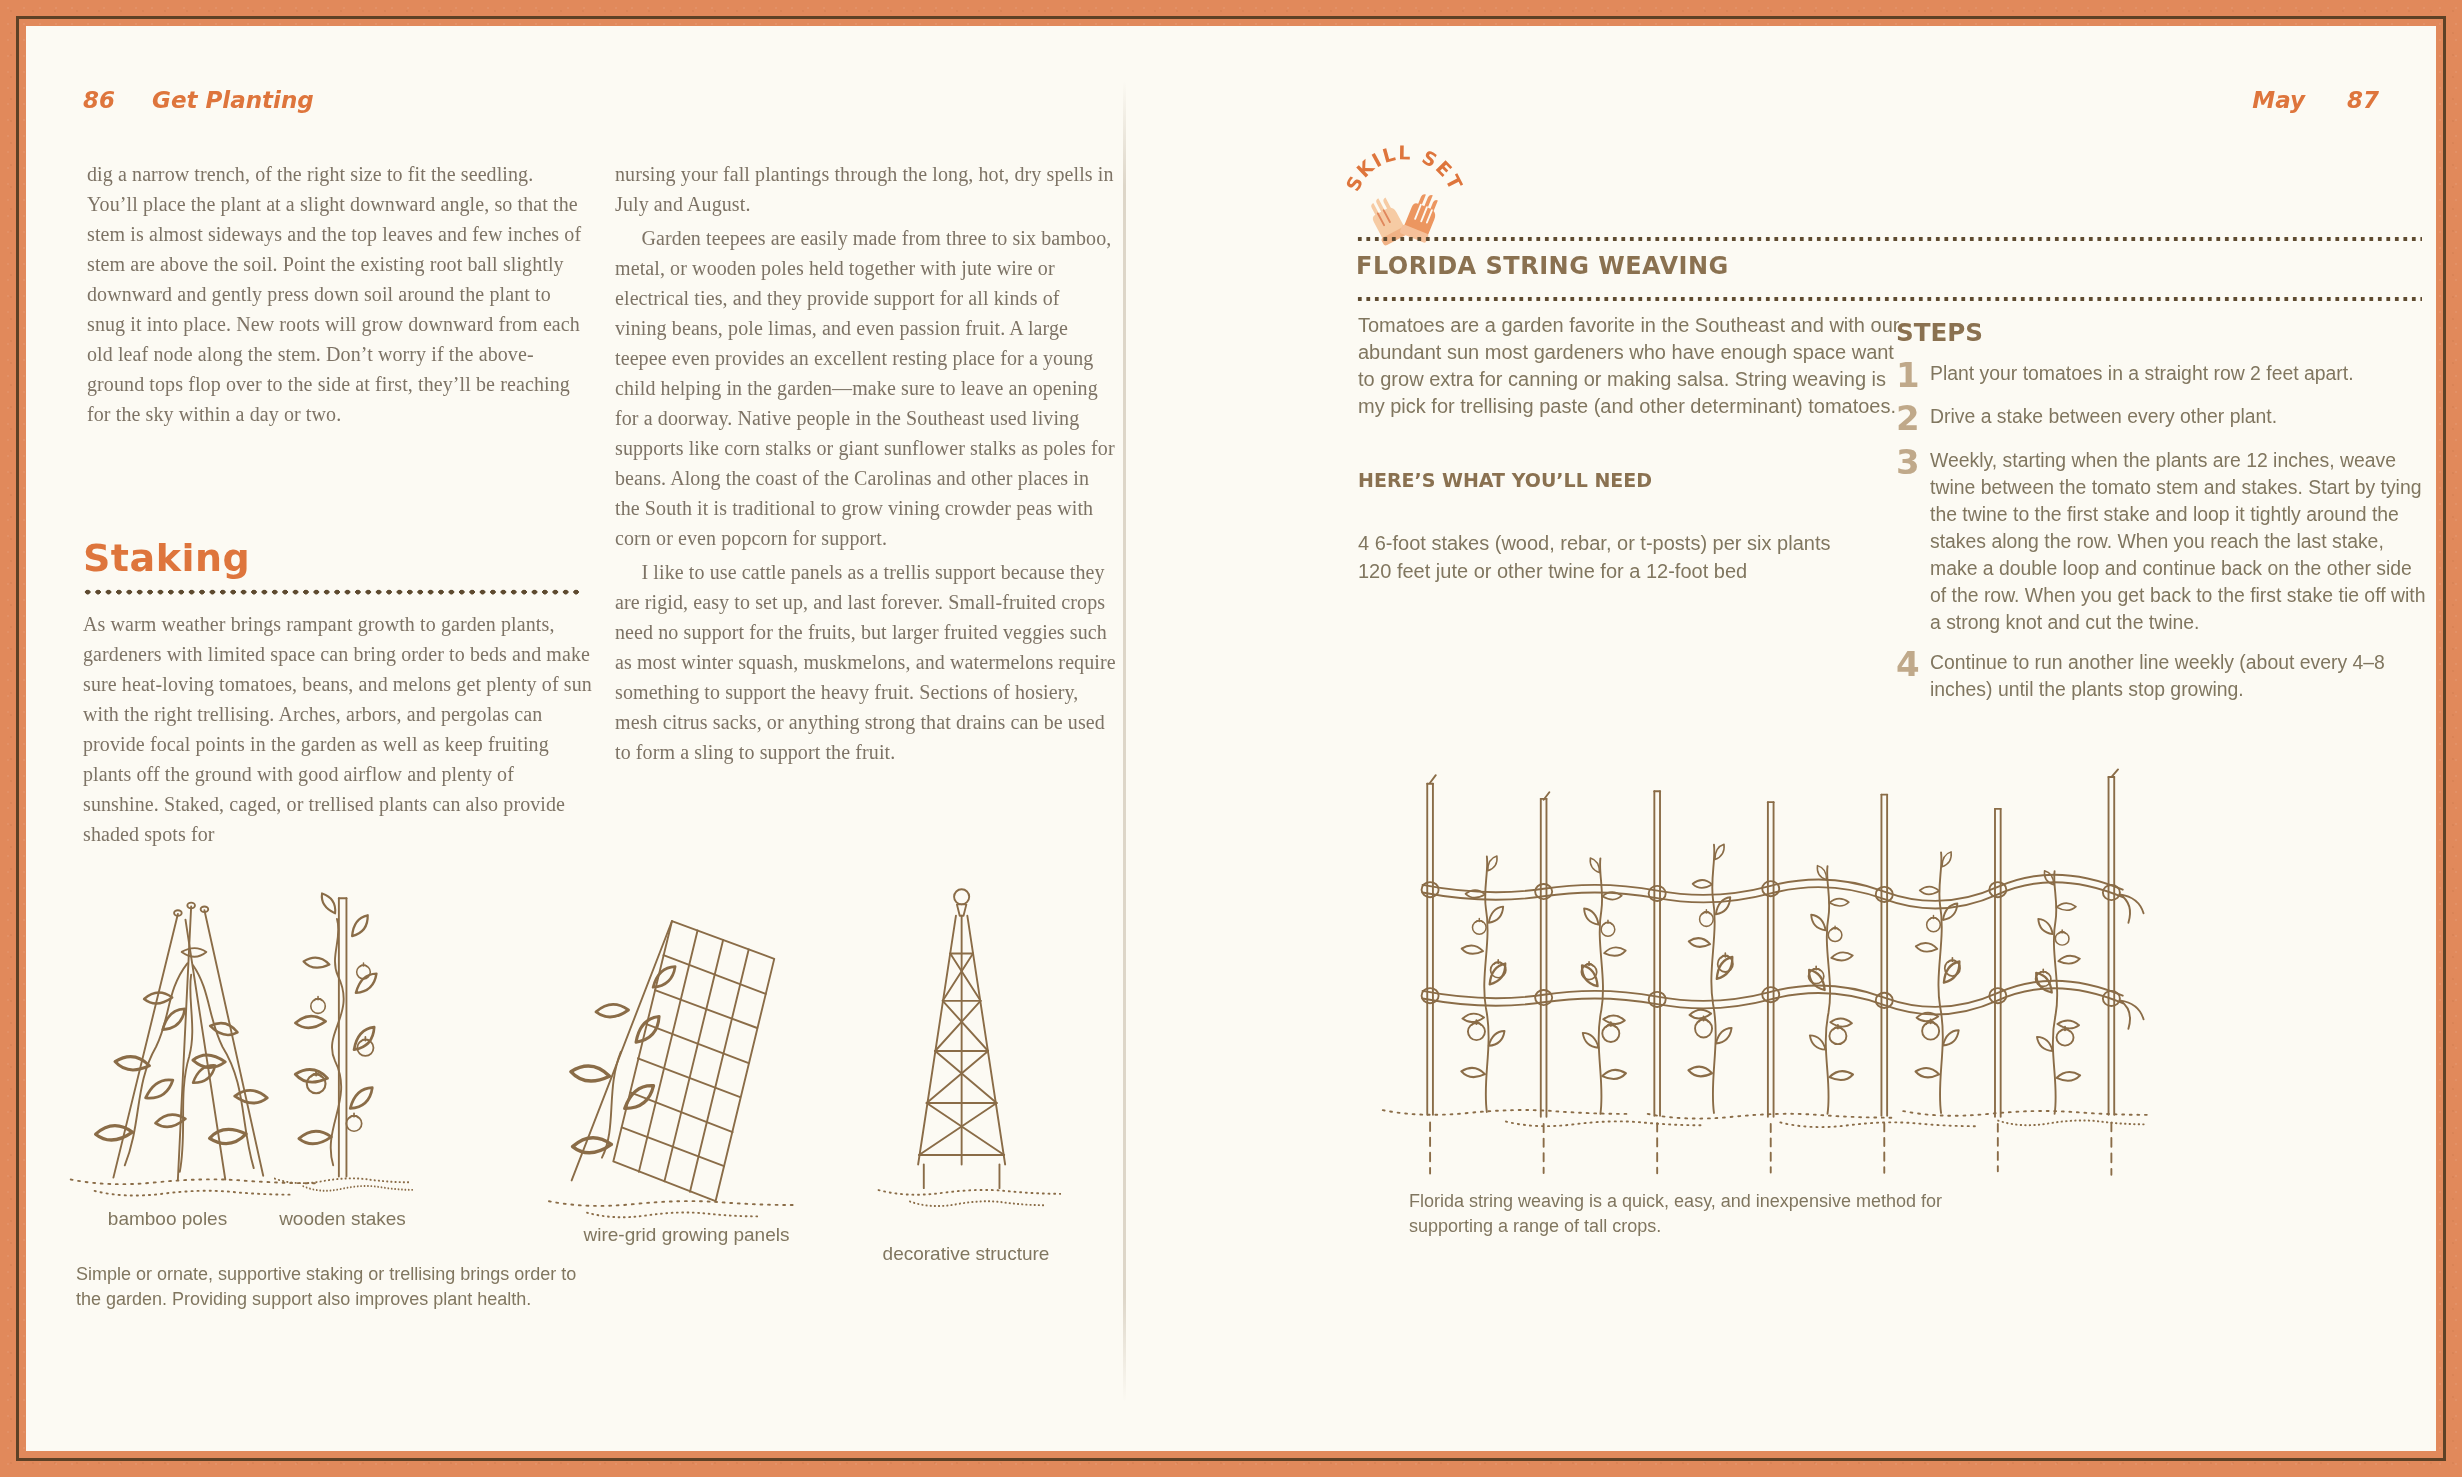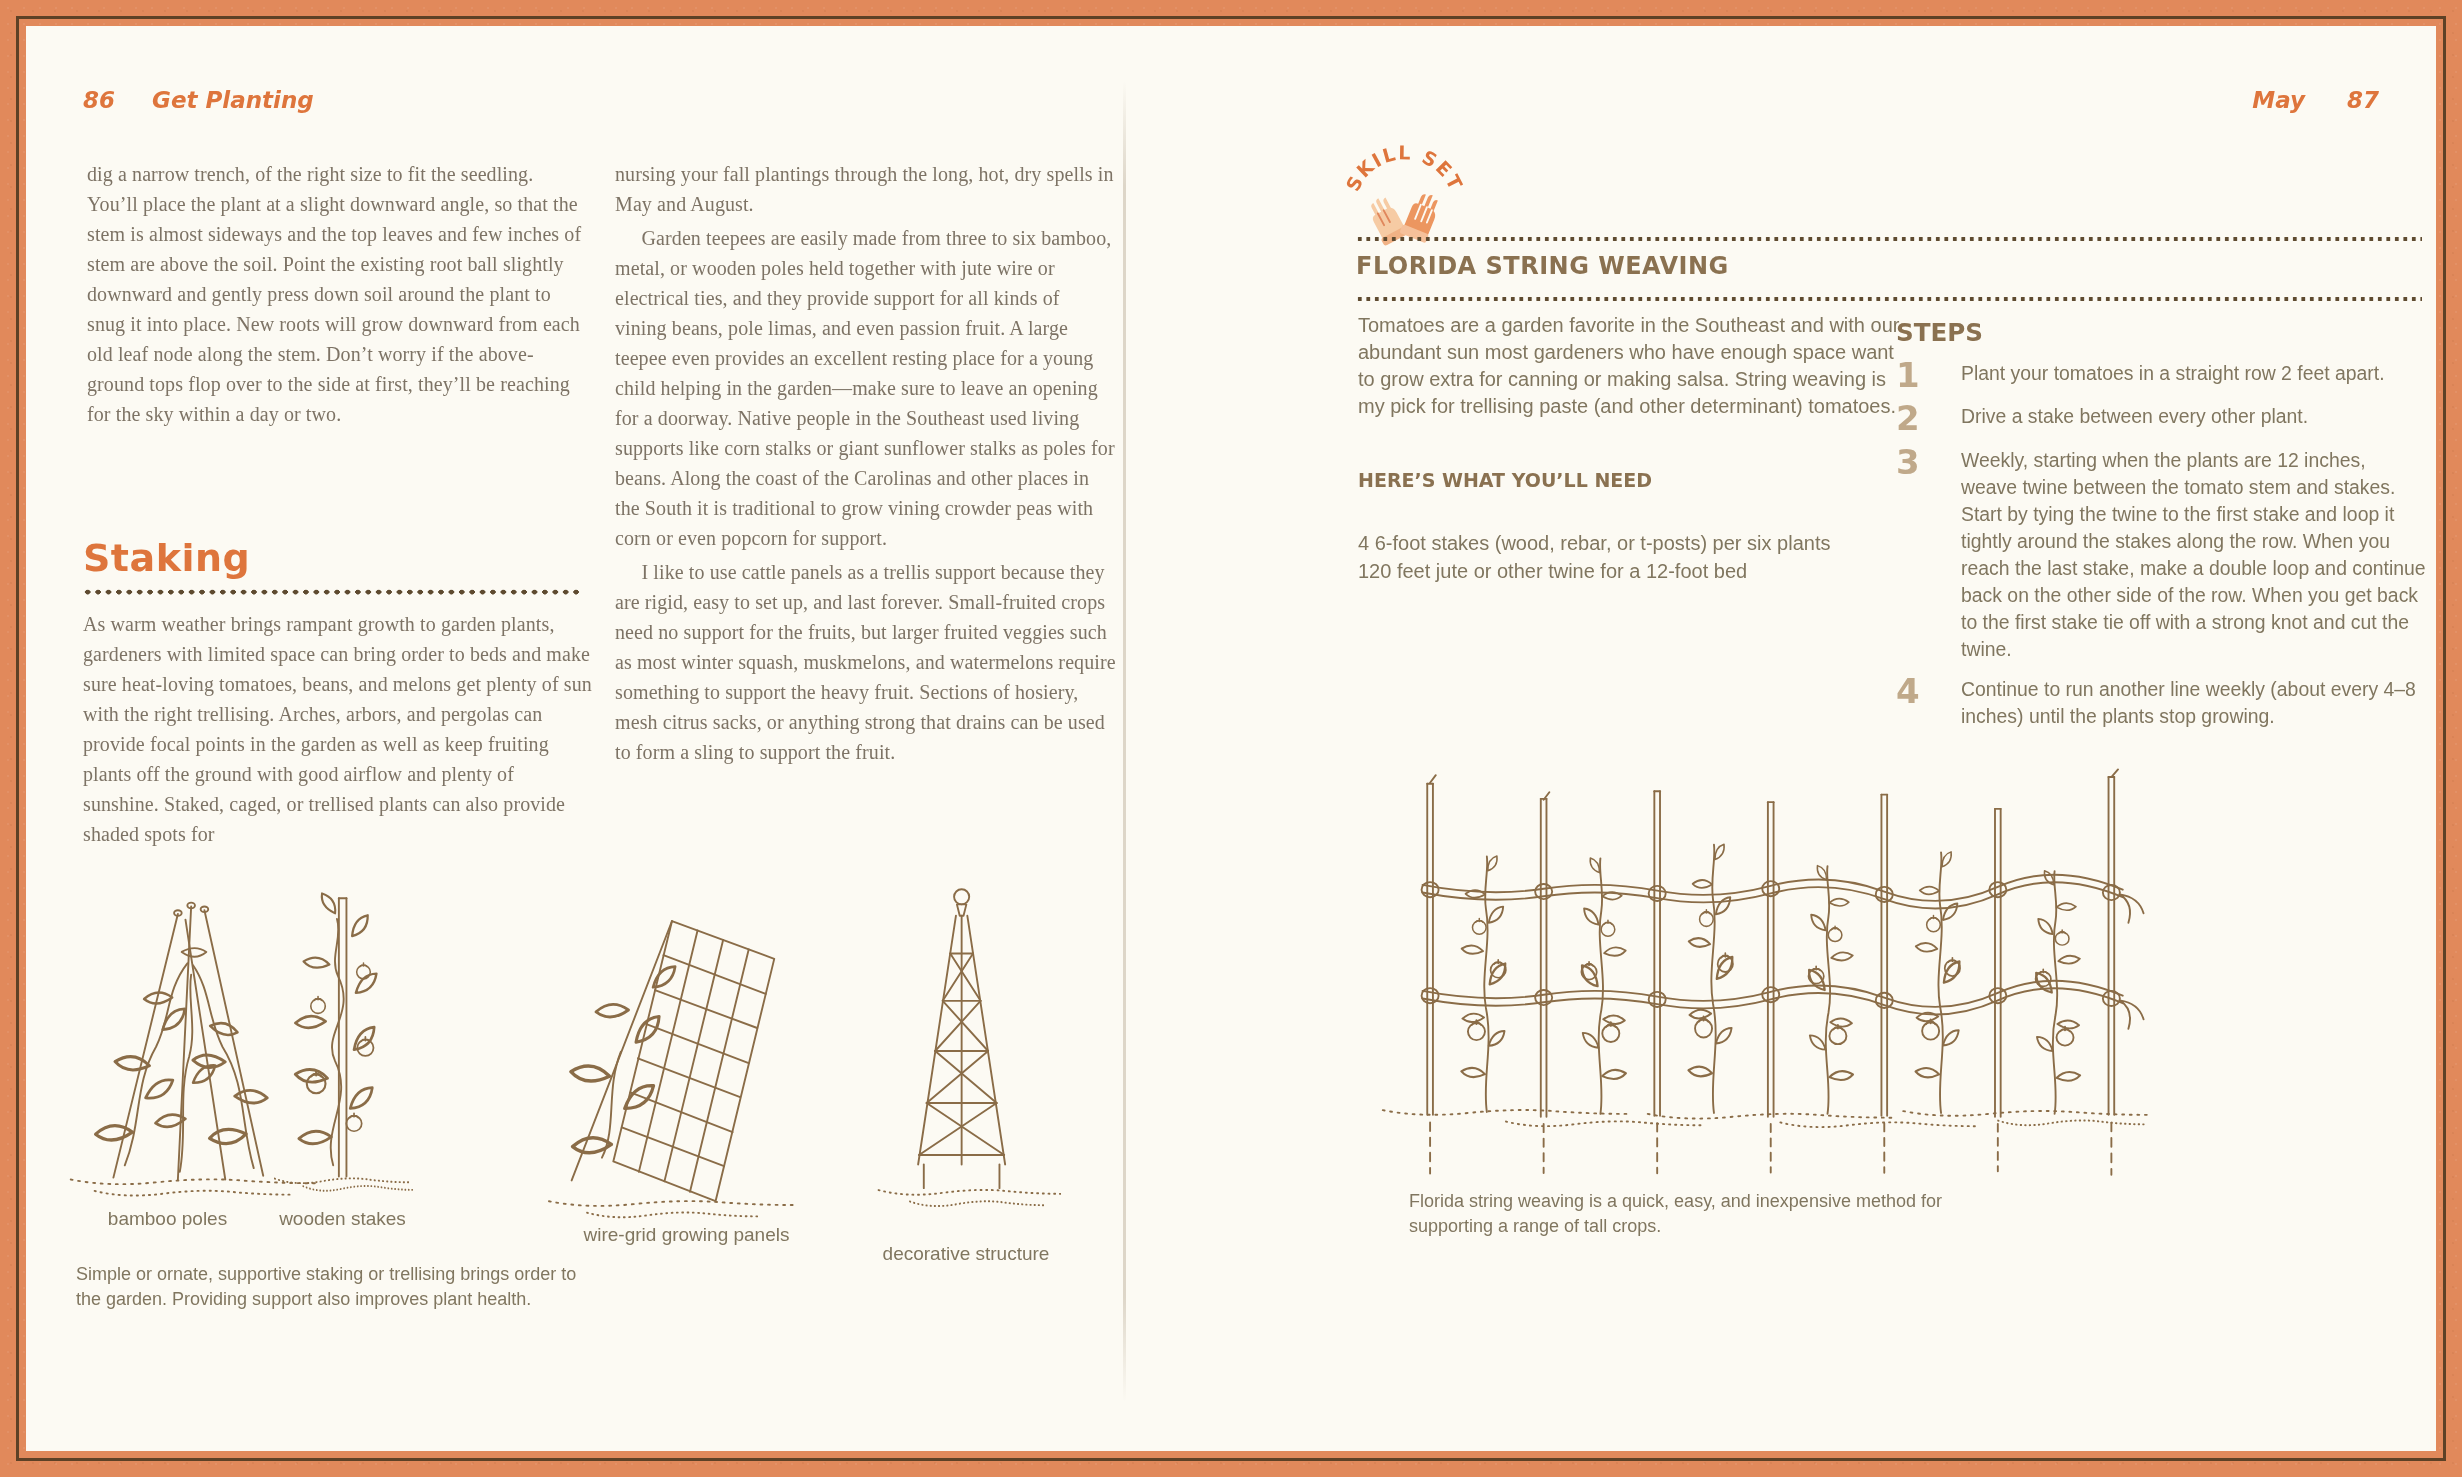--- a/index.html
+++ b/index.html
@@ -28,21 +28,21 @@
   .dots-sm { height:7.6px; background-image:radial-gradient(circle at 3.8px 3.8px, #5E4A2F 2px, transparent 2.4px);
              background-size:8.5px 7.6px; background-repeat:repeat-x; }
   .dots-lg { height:8.5px; background-image:radial-gradient(circle at 4.7px 4.3px, #5E4A2F 2.5px, transparent 2.8px);
              background-size:10.4px 8.5px; background-repeat:repeat-x; }
   .figlabel { font-size:19px; color:#80765F; text-align:center; }
   .caption { font-size:18px; line-height:24.6px; color:#80765F; }
   .body21 { font-size:20px; line-height:27px; }
   .step-row { display:flex; margin-bottom:13.3px; }
   .step-num { width:34px; flex:0 0 34px; font-family:"DejaVu Sans", sans-serif; font-weight:bold;
               font-size:34px; line-height:30px; color:#C0A98A; }
-  .step-text { font-size:19.4px; line-height:27px; color:#80765F;margin-left:31px; }
+  .step-text { font-size:19.4px; line-height:27px; color:#80765F; }
   .ink { stroke:#8A6C47; fill:none; stroke-width:2; stroke-linecap:round; stroke-linejoin:round; }
 </style>
 </head>
 <body>
 
 <svg width="0" height="0" class="abs" aria-hidden="true">
   <defs>
     <path id="leaf" d="M0 0 Q9 -13 21 -9 Q14 4 0 0 Z"></path>
     <g id="tomato">
         <circle r="9"></circle>
@@ -83,21 +83,21 @@
   <p>dig a narrow trench, of the right size to fit the seedling. You’ll place the plant at a slight downward angle, so that the stem is almost sideways and the top leaves and few inches of stem are above the soil. Point the existing root ball slightly downward and gently press down soil around the plant to snug it into place. New roots will grow downward from each old leaf node along the stem. Don’t worry if the above-ground tops flop over to the side at first, they’ll be reaching for the sky within a day or two.</p>
 </div>
 
 <div class="abs" style="left:83px; top:536px; width:502px;">
   <div class="h-staking">Staking</div>
   <div class="dots-lg" style="margin-top:7.6px; width:500px;"></div>
   <div class="serif" style="margin-top:13.3px; width:509px;">As warm weather brings rampant growth to garden plants, gardeners with limited space can bring order to beds and make sure heat-loving tomatoes, beans, and melons get plenty of sun with the right trellising. Arches, arbors, and pergolas can provide focal points in the garden as well as keep fruiting plants off the ground with good airflow and plenty of sunshine. Staked, caged, or trellised plants can also provide shaded spots for</div>
 </div>
 
 <div class="abs serif" style="left:611px; top:155px; width:509px;">
-  <p>nursing your fall plantings through the long, hot, dry spells in May and August.</p>
+  <p>nursing your fall plantings through the long, hot, dry spells in July and August.</p>
   <p class="ind">Garden teepees are easily made from three to six bamboo, metal, or wooden poles held together with jute wire or electrical ties, and they provide support for all kinds of vining beans, pole limas, and even passion fruit. A large teepee even provides an excellent resting place for a young child helping in the garden—make sure to leave an opening for a doorway. Native people in the Southeast used living supports like corn stalks or giant sunflower stalks as poles for beans. Along the coast of the Carolinas and other places in the South it is traditional to grow vining crowder peas with corn or even popcorn for support.</p>
   <p class="ind">I like to use cattle panels as a trellis support because they are rigid, easy to set up, and last forever. Small-fruited crops need no support for the fruits, but larger fruited veggies such as most winter squash, muskmelons, and watermelons require something to support the heavy fruit. Sections of hosiery, mesh citrus sacks, or anything strong that drains can be used to form a sling to support the fruit.</p>
 </div>
 
 <svg class="abs" style="left:66px; top:895px;" width="256" height="313" viewBox="0 0 270 330">
   <g class="ink">
     <line x1="118" y1="20" x2="50" y2="298"></line>
     <line x1="132" y1="12" x2="118" y2="300"></line>
     <line x1="146" y1="16" x2="208" y2="296"></line>
     <line x1="126" y1="26" x2="168" y2="300"></line>

